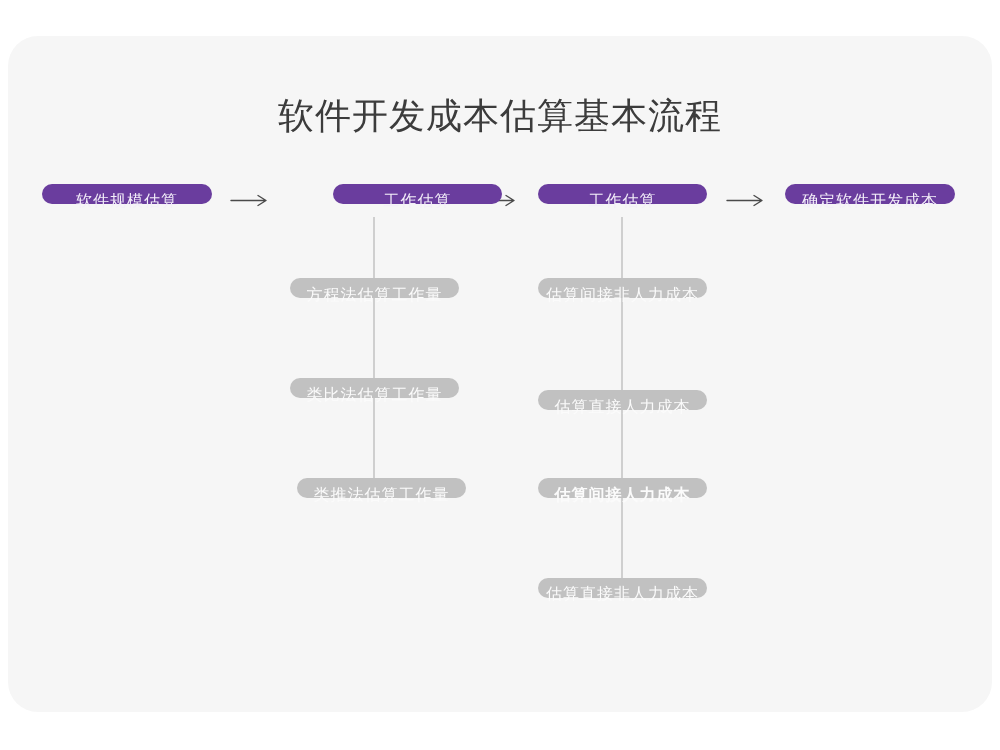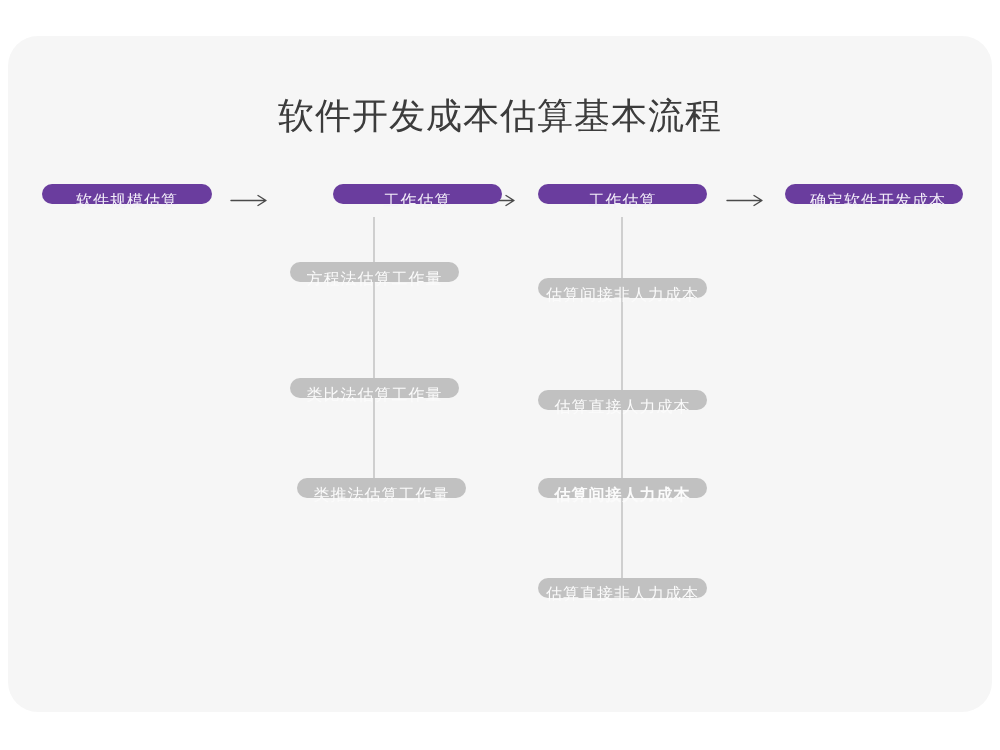--- a/index.html
+++ b/index.html
@@ -56,29 +56,29 @@
   .connector{
     position:absolute;
     width:2px;
     background:#cfcfcf;
     z-index:1;
   }
   
   .step-0{left:42px;top:184px;width:170px;}
   .step-1{left:294px;top:184px;width:169px;margin-left:39px;}
   .step-2{left:538px;top:184px;width:169px;}
-  .step-3{left:785px;top:184px;width:170px;padding-left:8px;}
+  .step-3{left:785px;top:184px;width:170px;}
   .arrow-0{left:229px;}
   .arrow-1{left:477px;}
   .arrow-2{left:725px;}
   
   .connector-a{left:373px;top:217px;height:278px;}
   .connector-b{left:621px;top:217px;height:378px;}
   
-  .sub-a-0{left:290px;top:262px;width:169px;}
+  .sub-a-0{left:290px;top:278px;width:169px;}
   .sub-a-1{left:290px;top:378px;width:169px;}
   .sub-a-2{left:297px;top:478px;width:169px;}
   
   .sub-b-0{left:538px;top:278px;width:169px;}
   .sub-b-1{left:538px;top:378px;width:169px;margin-top:12px;}
   .sub-b-2{left:538px;top:478px;width:169px;font-weight:bold;}
   .sub-b-3{left:538px;top:578px;width:169px;font-family:Liberation Mono, monospace;}
 </style>
 </head>
 <body>

